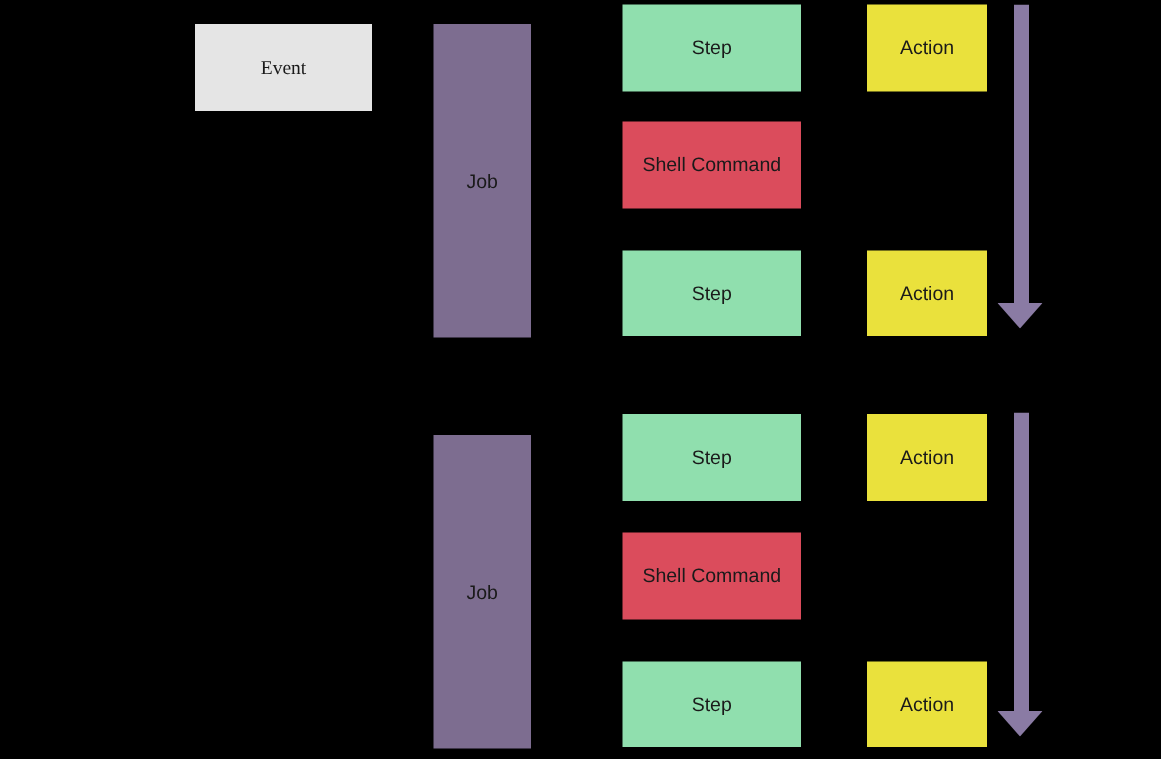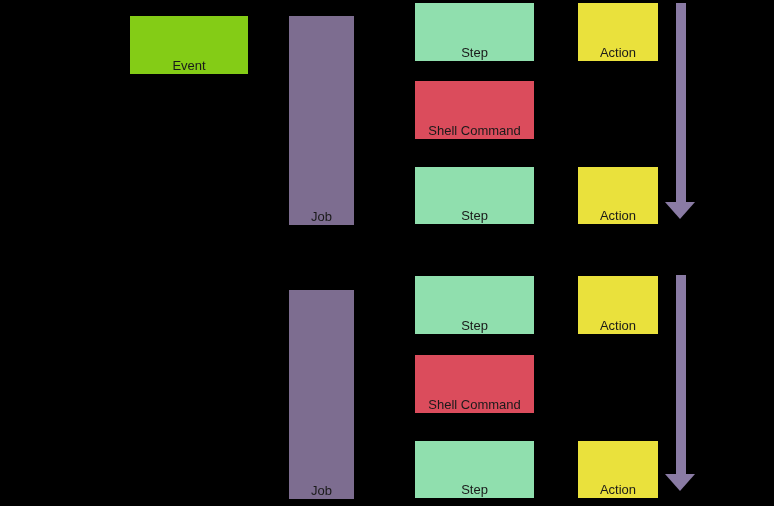--- a/index.html
+++ b/index.html
@@ -10,21 +10,21 @@
   .canvas {
     position: relative;
     width: 774px;
     height: 506px;
     overflow: hidden;
     font-family: "Liberation Sans", sans-serif;
   }
   .node {
     position: absolute;
     display: flex;
-    align-items: flex-end;
+    align-items: center;
     justify-content: center;
     font-size: 13px;
     color: #1a1a1a;
     text-align: center;
     line-height: 1.2;
     white-space: nowrap;
   }
   
   .event   { left: 130px; top: 16px;  width: 118px; height: 58px; }
   .job-1   { left: 289px; top: 16px;  width: 65px;  height: 209px; }
@@ -41,21 +41,21 @@
   .action-4 { left: 578px; top: 441px; width: 80px; height: 57px; }
   .arrow { position: absolute; width: 30px; height: 216px; }
   .arrow-1 { left: 665px; top: 3px; }
   .arrow-2 { left: 665px; top: 275px; }
 </style>
 </head>
 <body>
 
 <div class="canvas" style="background-color: rgb(0, 0, 0);">
 
-  <div class="node event" style="background-color: #84cc16;">
+  <div class="node event" style="background-color: #e5e5e5; font-family: Liberation Serif, serif;">
     <span style="color: rgb(26, 26, 26);">Event</span>
   </div>
 
   <div class="node job-1" style="background-color: rgb(125, 109, 144);">
     <span style="color: rgb(26, 26, 26);">Job</span>
   </div>
   <div class="node job-2" style="background-color: rgb(125, 109, 144);">
     <span style="color: rgb(26, 26, 26);">Job</span>
   </div>
 

